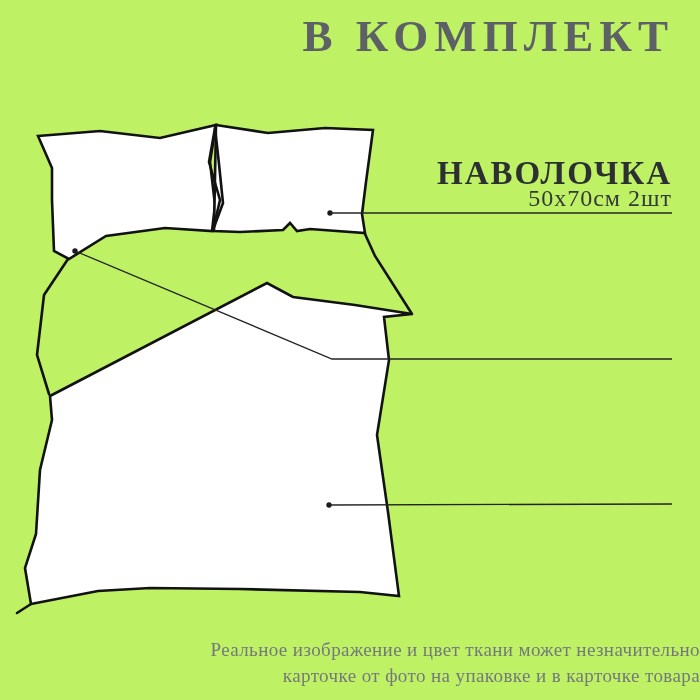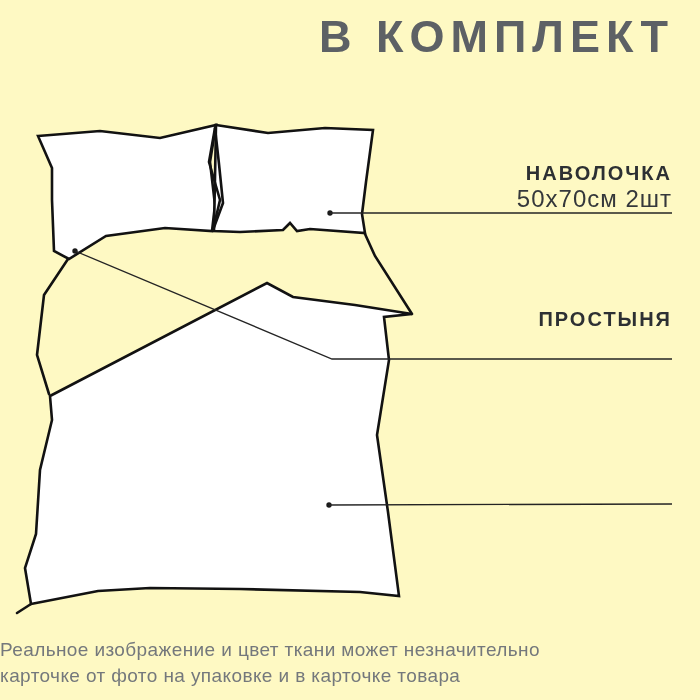--- a/index.html
+++ b/index.html
@@ -1,37 +1,37 @@
 <!DOCTYPE html>
 <html><head>
 <meta charset="utf-8">
 <style>
   html,body{margin:0;padding:0;background:#fff;}
   #stage{
-    position:relative;width:700px;height:700px;background:#fef9c3;overflow:hidden;
-    font-family:Liberation Sans, sans-serif;
+    position:relative;width:700px;height:700px;background:#bef264;overflow:hidden;
+    font-family:Liberation Serif, serif;
   }
   #art{position:absolute;left:0;top:0;width:700px;height:700px;}
   .title{
     position:absolute;right:26px;top:10px;text-align:right;
     font-weight:700;font-size:45px;line-height:53px;letter-spacing:6px;
     color:#5d6165;white-space:nowrap;
   }
   .label-block{position:absolute;right:28px;text-align:right;white-space:nowrap;}
   .label-block .name{
-    font-weight:700;font-size:20px;line-height:25px;letter-spacing:2px;color:#2d3033;
+    font-weight:700;font-size:33px;line-height:25px;letter-spacing:2px;color:#2d3033;
   }
   .label-block .size{
     font-weight:400;font-size:24px;line-height:23px;letter-spacing:1px;color:#35383b;margin-top:1px;
   }
   #label-pillowcase{top:161px;}
   #label-sheet{top:307px;}
   #label-duvet{top:452px;}
   .disclaimer{
-    position:absolute;left:0;right:0;top:637px;text-align:left;
+    position:absolute;left:0;right:0;top:637px;text-align:right;
     font-size:19px;line-height:26px;letter-spacing:0.4px;color:#74787c;
   }
   .stroke-bold{fill:none;stroke:#121212;stroke-width:2.6;stroke-linecap:round;stroke-linejoin:miter;}
   .fill-white{fill:#ffffff;stroke:#121212;stroke-width:2.6;stroke-linecap:round;stroke-linejoin:miter;}
   .leader{fill:none;stroke:#242424;stroke-width:1.3;}
   .leader-dot{fill:#1a1a1a;stroke:none;}
 </style>
 </head>
 <body>
 
@@ -79,21 +79,20 @@
   <div class="title">
     <div>В КОМПЛЕКТ</div>
   </div>
 
   <div class="label-block" id="label-pillowcase">
     <div class="name">НАВОЛОЧКА</div>
     <div class="size">50х70см 2шт</div>
   </div>
 
   <div class="label-block" id="label-sheet">
-    <div class="name">ПРОСТЫНЯ</div>
   </div>
 
 
   <div class="disclaimer">
     <div>Реальное изображение и цвет ткани может незначительно</div>
     <div>карточке от фото на упаковке и в карточке товара</div>
   </div>
 
 </div>
 

